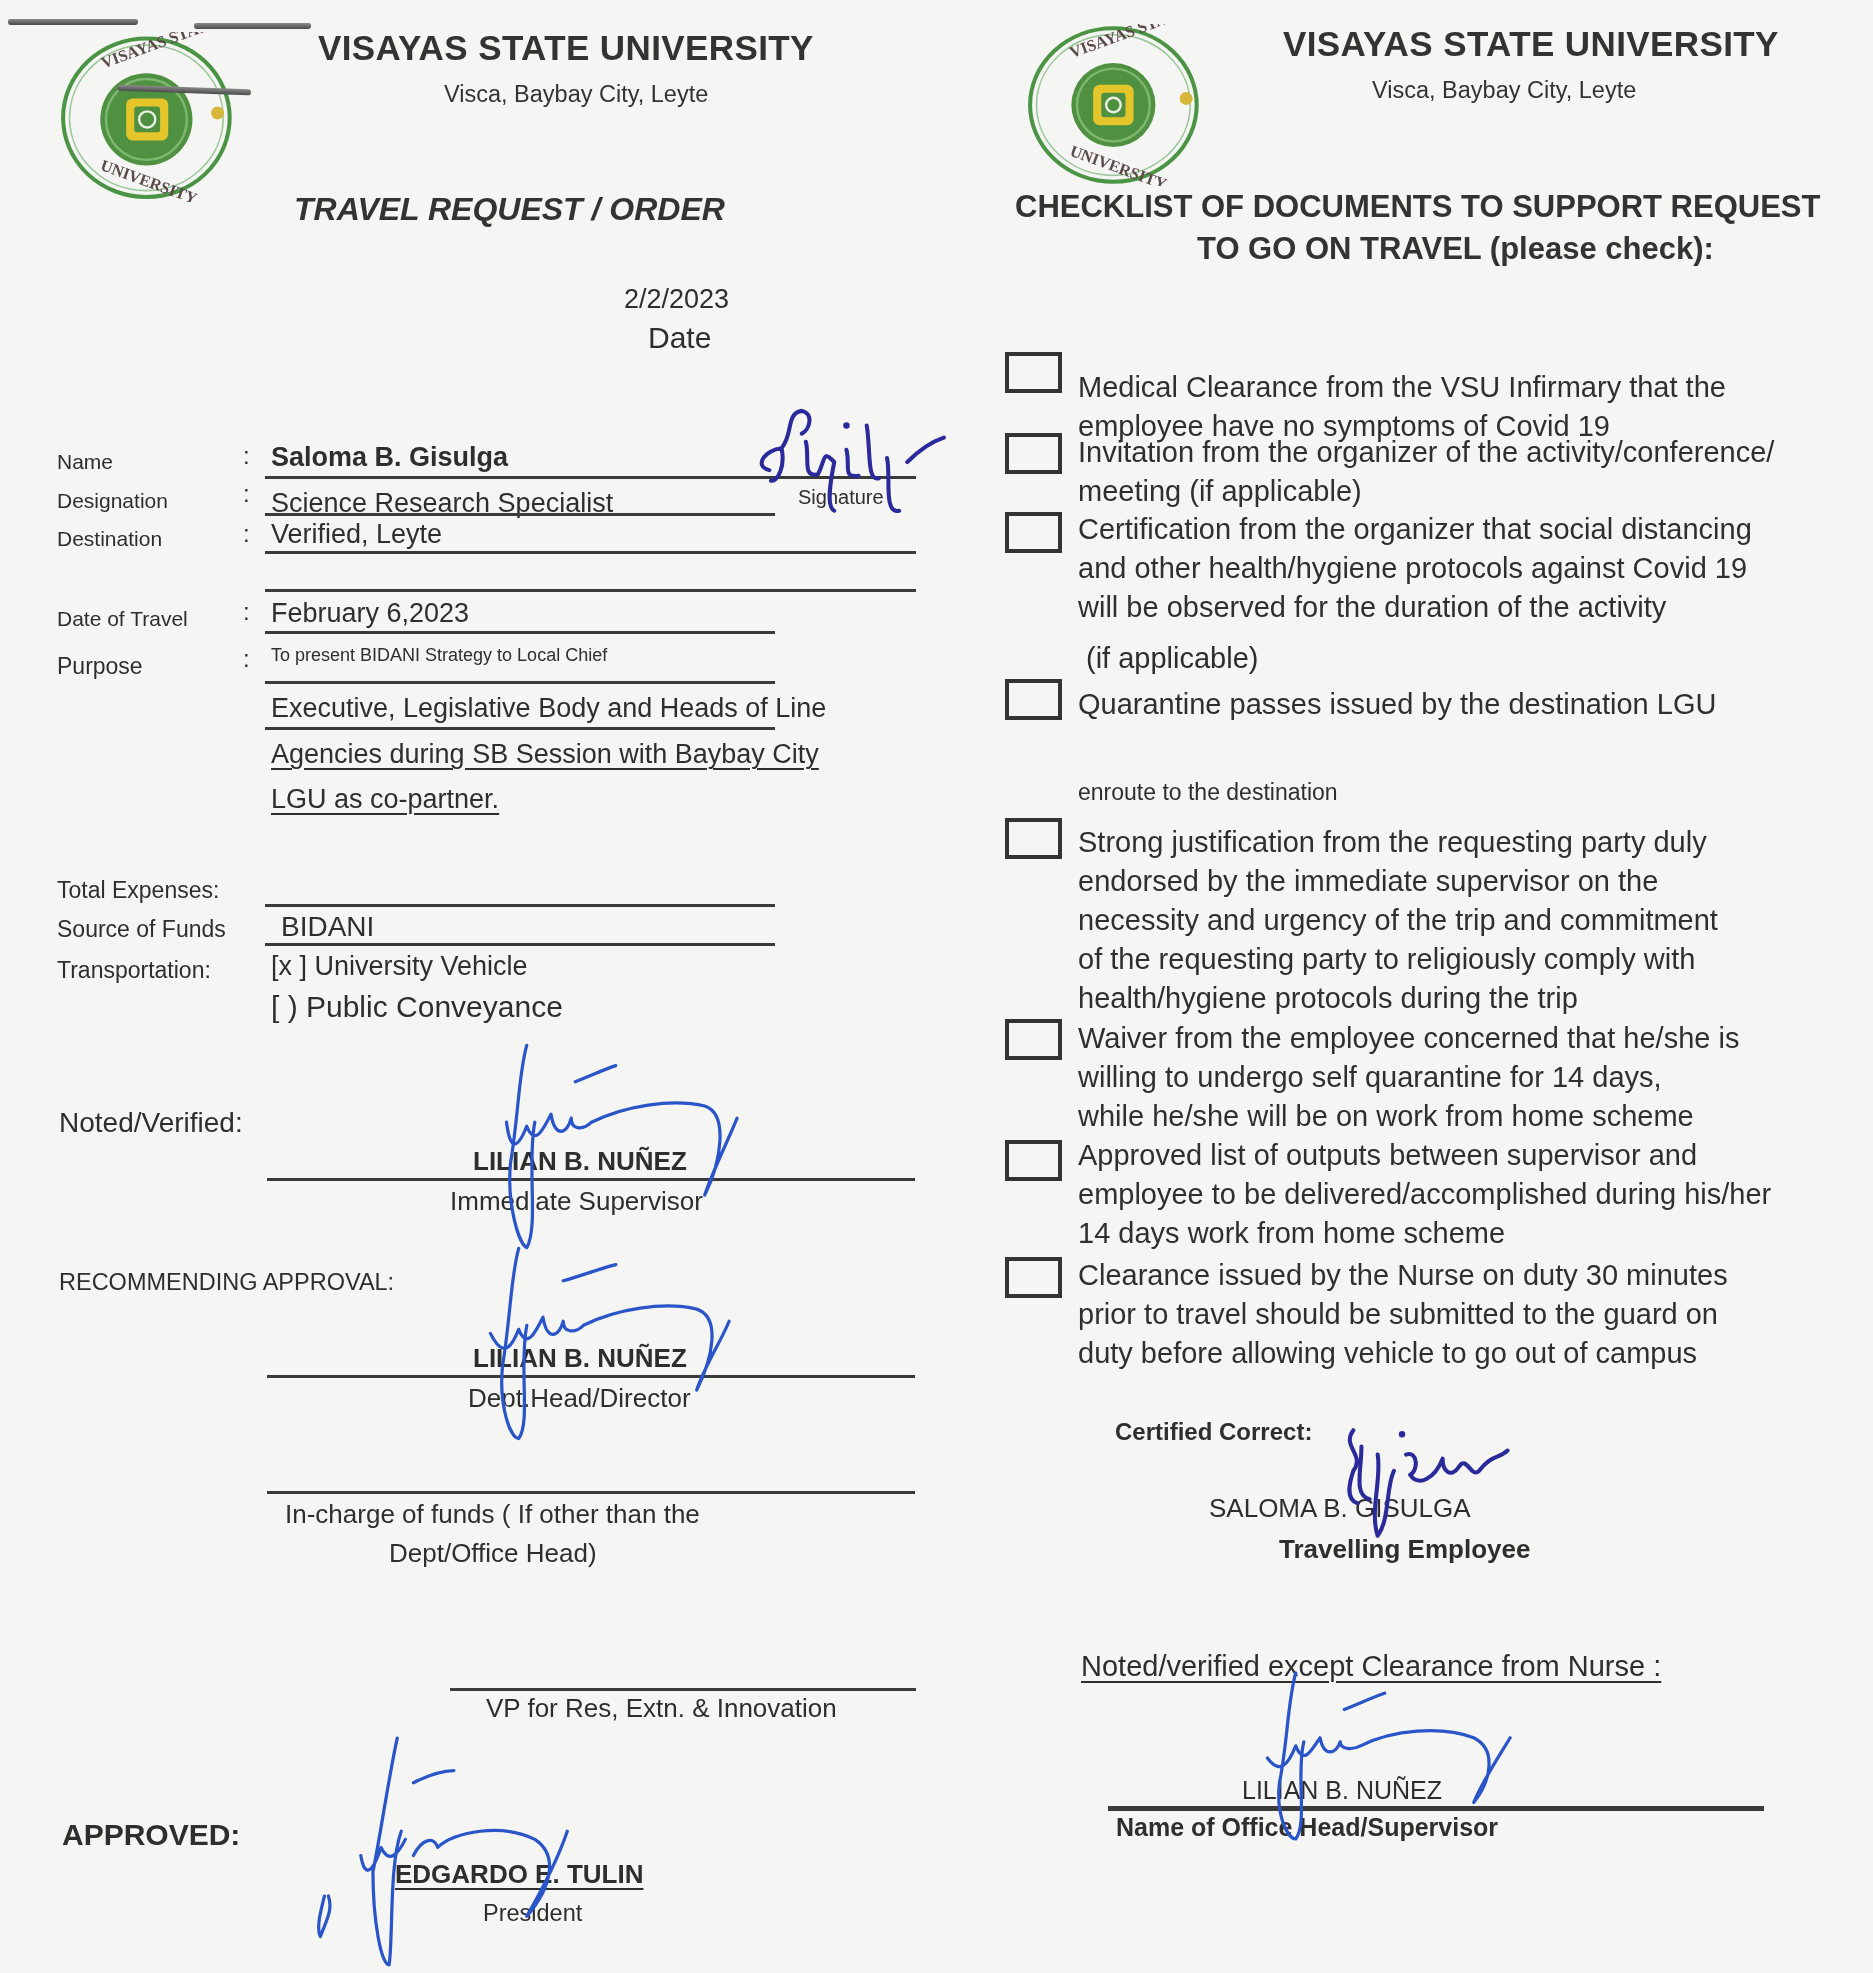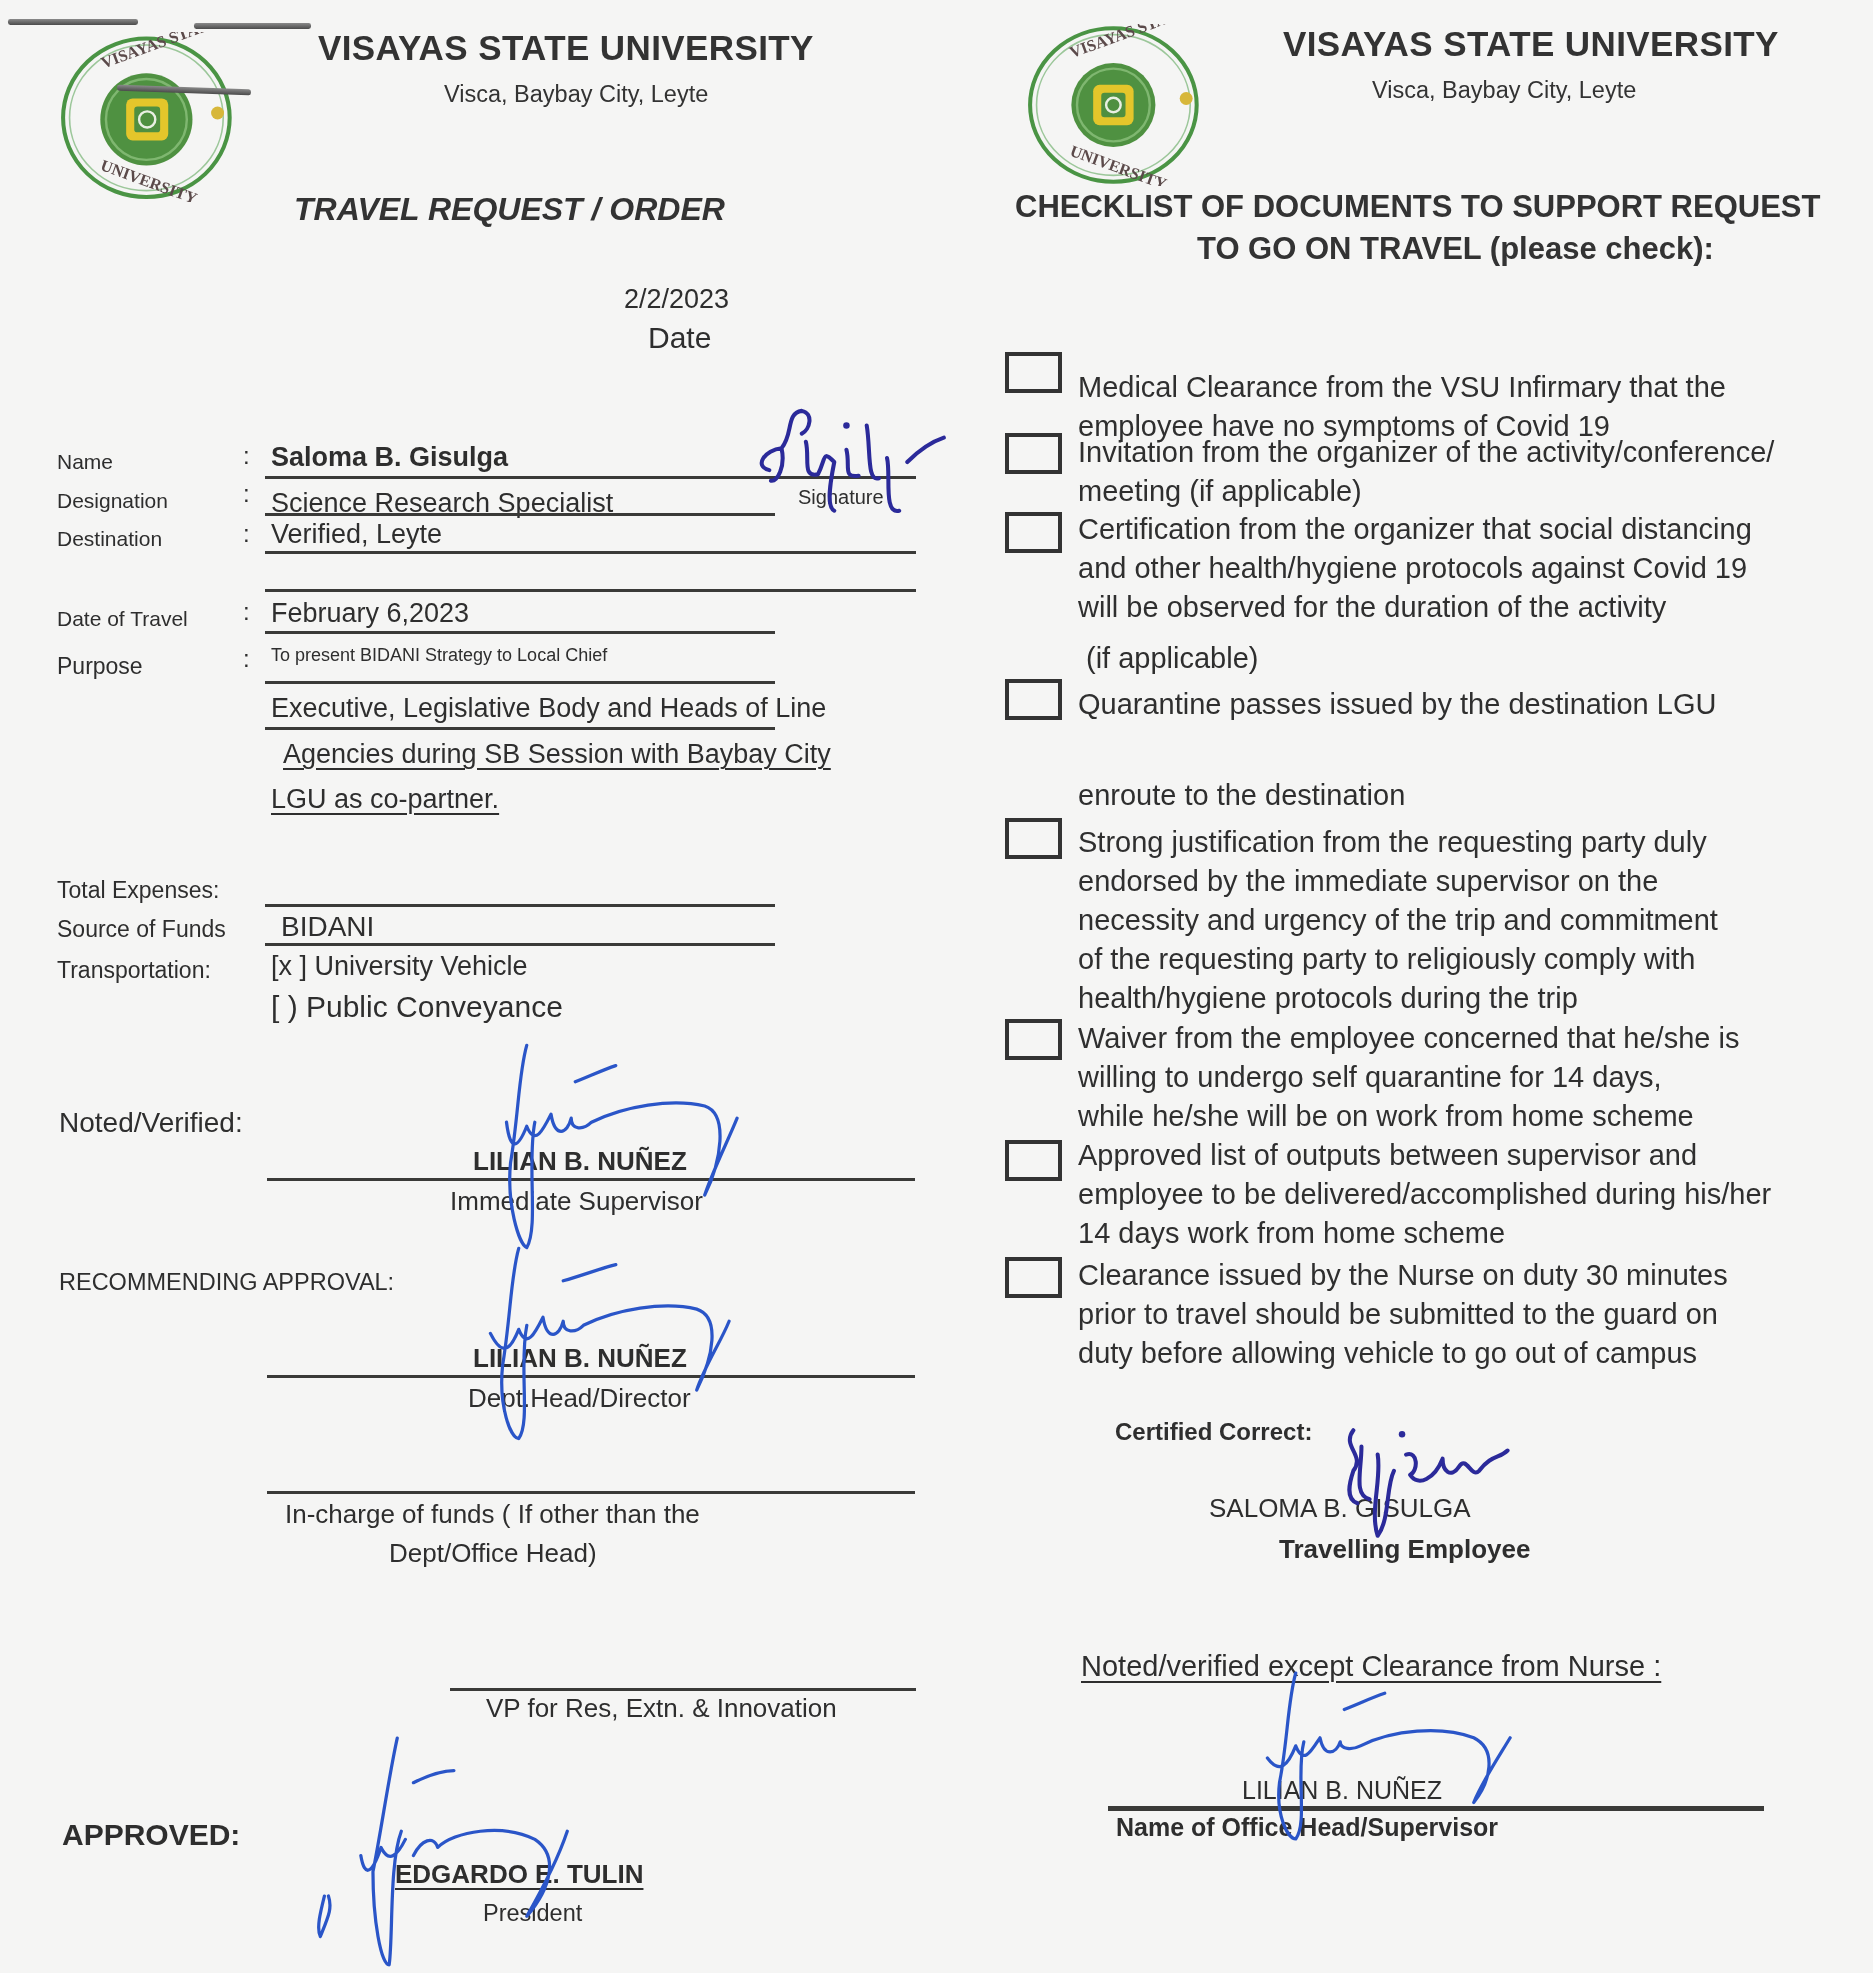--- a/index.html
+++ b/index.html
@@ -69,21 +69,21 @@
 <div class="abs" style="left:243px;top:598px;font-size:24px;">:</div>
 <div class="abs" style="left:271px;top:598px;font-size:27px;">February 6,2023</div>
 <div class="line" style="left:265px;top:631px;width:510px;"></div>
 
 <div class="abs" style="left:57px;top:653px;font-size:23px;">Purpose</div>
 <div class="abs" style="left:243px;top:645px;font-size:24px;">:</div>
 <div class="abs" style="left:271px;top:645px;font-size:18px;">To present BIDANI Strategy to Local Chief</div>
 <div class="line" style="left:265px;top:681px;width:510px;"></div>
 <div class="abs" style="left:271px;top:693px;font-size:27px;">Executive, Legislative Body and Heads of Line</div>
 <div class="line" style="left:265px;top:727px;width:510px;"></div>
-<div class="abs ul" style="left:271px;top:739px;font-size:27px;margin-left:12px;">Agencies during SB Session with Baybay City</div>
+<div class="abs ul" style="left:271px;top:739px;font-size:27px;">Agencies during SB Session with Baybay City</div>
 <div class="abs ul" style="left:271px;top:784px;font-size:27px;">LGU as co-partner.</div>
 
 <div class="abs" style="left:57px;top:877px;font-size:23px;">Total Expenses:</div>
 <div class="line" style="left:265px;top:904px;width:510px;"></div>
 <div class="abs" style="left:57px;top:916px;font-size:23px;">Source of Funds</div>
 <div class="abs" style="left:281px;top:911px;font-size:28px;">BIDANI</div>
 <div class="line" style="left:265px;top:943px;width:510px;"></div>
 <div class="abs" style="left:57px;top:957px;font-size:23px;">Transportation:</div>
 <div class="abs" style="left:271px;top:951px;font-size:27px;">[x ] University Vehicle</div>
 <div class="abs" style="left:271px;top:990px;font-size:30px;">[  ) Public Conveyance</div>
@@ -137,21 +137,21 @@
 meeting (if applicable)</div>
 
 <div class="chk" style="left:1005px;top:512px;"></div>
 <div class="item" style="top:510px;">Certification from the organizer that social distancing
 and other health/hygiene protocols against Covid 19
 will be observed for the duration of the activity</div>
 <div class="abs" style="left:1086px;top:642px;font-size:29px;">(if applicable)</div>
 
 <div class="chk" style="left:1005px;top:679px;"></div>
 <div class="item" style="top:685px;">Quarantine passes issued by the destination LGU</div>
-<div class="abs" style="left:1078px;top:779px;font-size:29px;">enroute to the destination</div>
+<div class="abs" style="left:1078px;top:779px;font-size:23px;">enroute to the destination</div>
 
 <div class="chk" style="left:1005px;top:818px;"></div>
 <div class="item" style="top:823px;">Strong justification from the requesting party duly
 endorsed by the immediate supervisor on the
 necessity and urgency of the trip and commitment
 of the requesting party to religiously comply with
 health/hygiene protocols during the trip</div>
 
 <div class="chk" style="left:1005px;top:1019px;"></div>
 <div class="item" style="top:1019px;">Waiver from the employee concerned that he/she is

